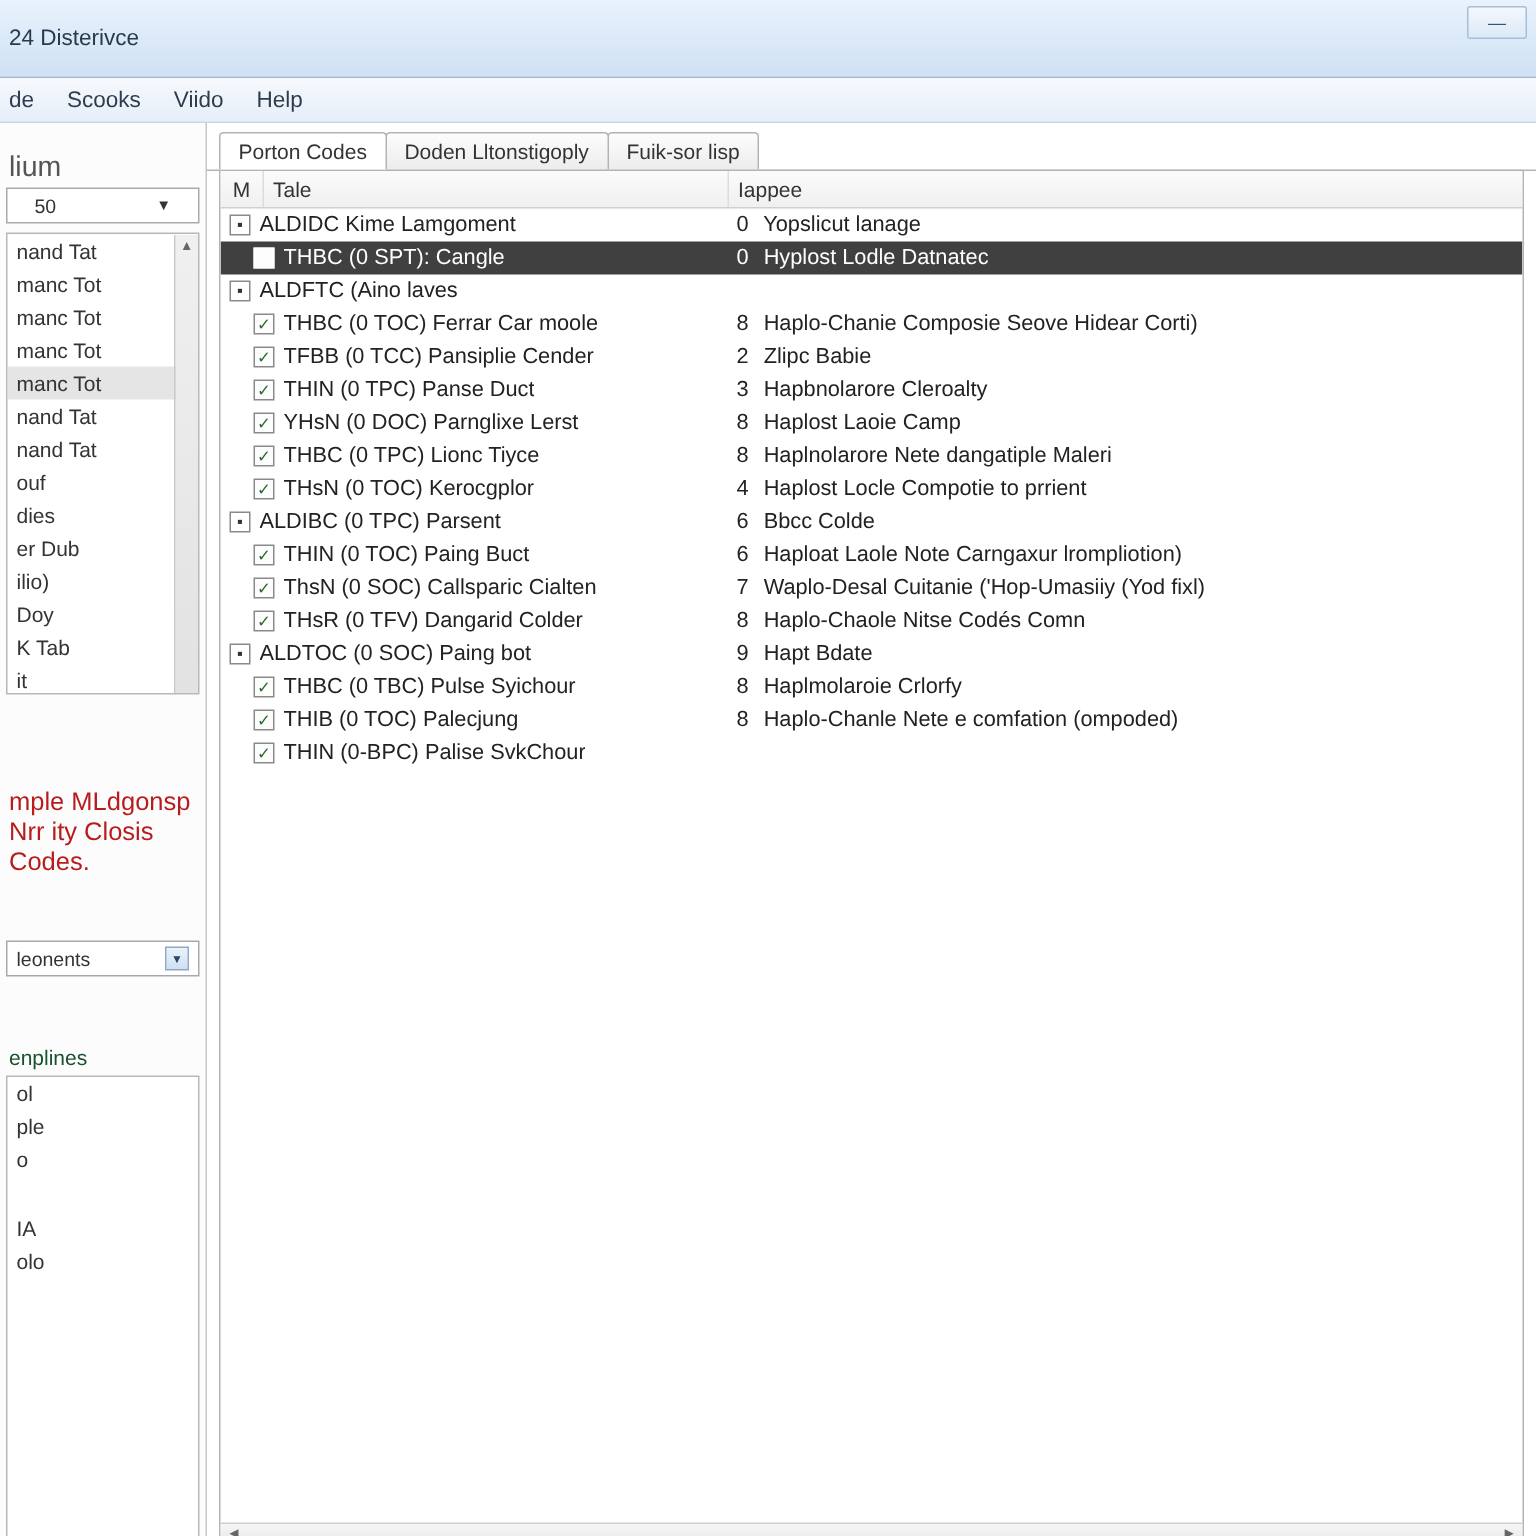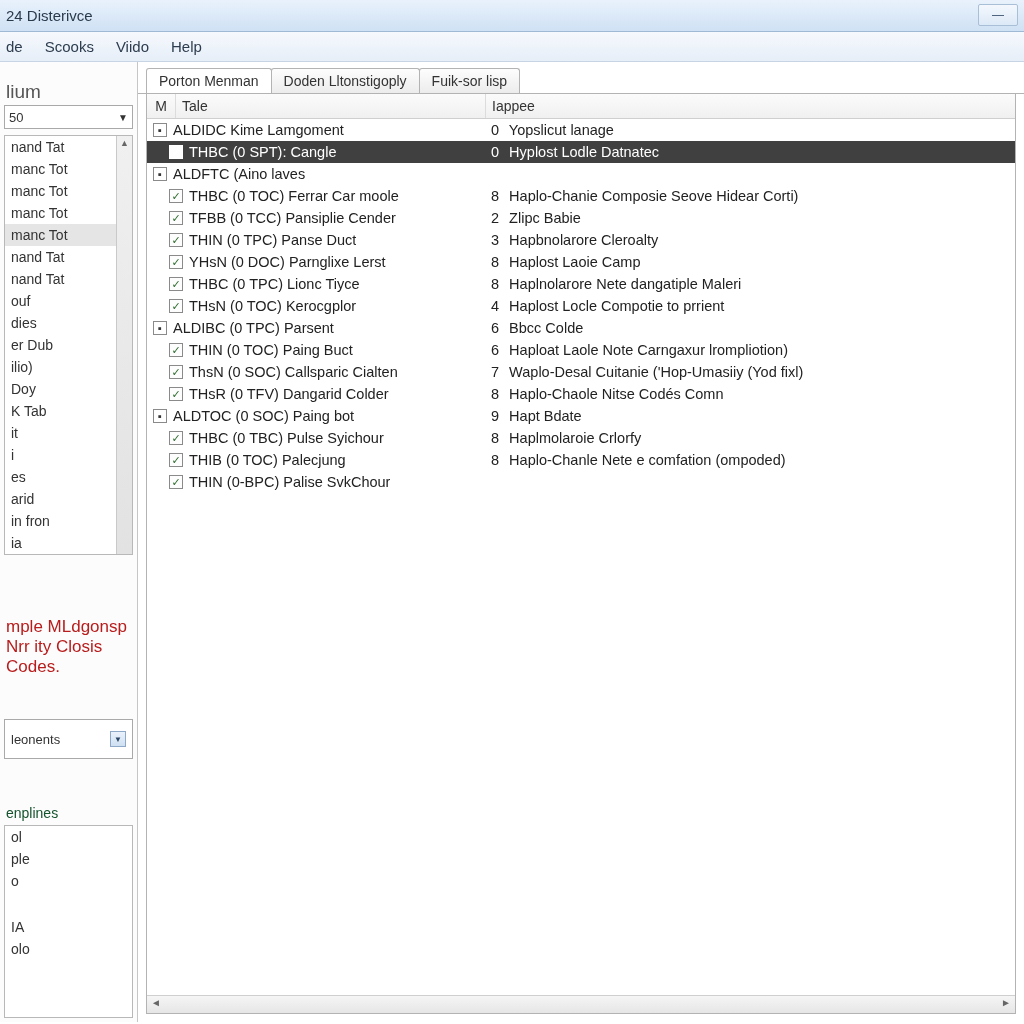--- a/index.html
+++ b/index.html
@@ -1,20 +1,20 @@
 <!DOCTYPE html>
 <html><head>
 <meta charset="utf-8">
 <style>
   * { box-sizing: border-box; margin: 0; padding: 0; font-family: "Segoe UI", Tahoma, sans-serif; }
   html, body { width: 1024px; height: 1024px; overflow: hidden; background: #fff; }
 
   
   .titlebar {
-    height: 32px;
+    height: 52px;
     background: linear-gradient(#e9f2fc, #cfe1f4);
     border-bottom: 1px solid #9fb8d4;
     display: flex; align-items: center;
     padding: 0 6px;
     font-size: 15px; color: #2a3a4d;
     position: relative;
   }
   .winbtn {
     position: absolute; right: 6px; top: 4px;
     width: 40px; height: 22px;
@@ -48,28 +48,28 @@
     display:flex; flex-direction:column;
     background:#fcfcfc;
     font-size: 14px; color:#333;
   }
   .side-label { padding: 19px 6px 2px; font-size: 19px; color:#555; }
   .side-combo {
     margin: 0 4px 6px;
     height: 24px;
     border: 1px solid #a9a9a9; background:#fff;
     display:flex;align-items:center;justify-content:space-between;
-    padding: 0 4px; font-size:13px;
+    padding: 0 18px; font-size:13px;
   }
   .side-combo .arrdn{ font-size:10px;color:#333; }
   .side-list {
     flex:0 0 auto;
     border:1px solid #b8b8b8; margin:0 4px;
     background:#fff;
-    height: 420px;
+    height: 308px;
     overflow-y:auto;
     position:relative;
   }
   .side-list .scrollstub{
     position:absolute; right:0; top:0; width:16px; height:100%;
     background:linear-gradient(#f0f0f0,#e2e2e2);
     border-left:1px solid #c9c9c9;
   }
   .side-list .scrollstub::before{
     content: "▲"; position:absolute;top:2px;left:3px;font-size:9px;color:#666;
@@ -77,21 +77,21 @@
   .side-item{ padding:3px 6px; white-space:nowrap; overflow:hidden; text-overflow:clip; }
   .side-item.sel{ background:#e5e5e5; }
 
   .side-status{
     margin: 62px 6px 4px;
     font-size: 17px; color:#b91c1c;
   }
 
   .side-combo2{
     margin: 38px 4px 0;
-    height:40px; border:1px solid #a9a9a9; background:#fff;
+    height:24px; border:1px solid #a9a9a9; background:#fff;
     display:flex;align-items:center;justify-content:space-between;
     padding:0 6px; font-size:13px;
   }
   .side-combo2 .arrsq{
     width:16px;height:16px;border:1px solid #8fa8c7;background:linear-gradient(#eaf2fb,#cfe0f2);
     display:flex;align-items:center;justify-content:center;font-size:8px;color:#2b4766;
   }
 
   .side-lower-label{ margin: 46px 6px 4px; font-size:14px;color:#14532d; }
   .side-lower-list{
@@ -240,21 +240,21 @@
         <div></div>
         <div></div>
         <div></div>
         <div>IA</div>
         <div>olo</div>
       </div>
   </div>
 
   <div class="content">
     <div class="tabs tabs-wrap" id="tabs">
-        <div class="tab active">Porton Menman</div>
+        <div class="tab active">Porton Codes</div>
         <div class="tab">Doden Lltonstigoply</div>
         <div class="tab">Fuik-sor lisp</div>
       </div>
     <div class="pane">
       <div class="hdr">
         <div class="col-toggle">M</div>
         <div class="col-title">Tale</div>
         <div class="col-desc">Iappee</div>
       </div>
       <div class="rows" id="rows">

